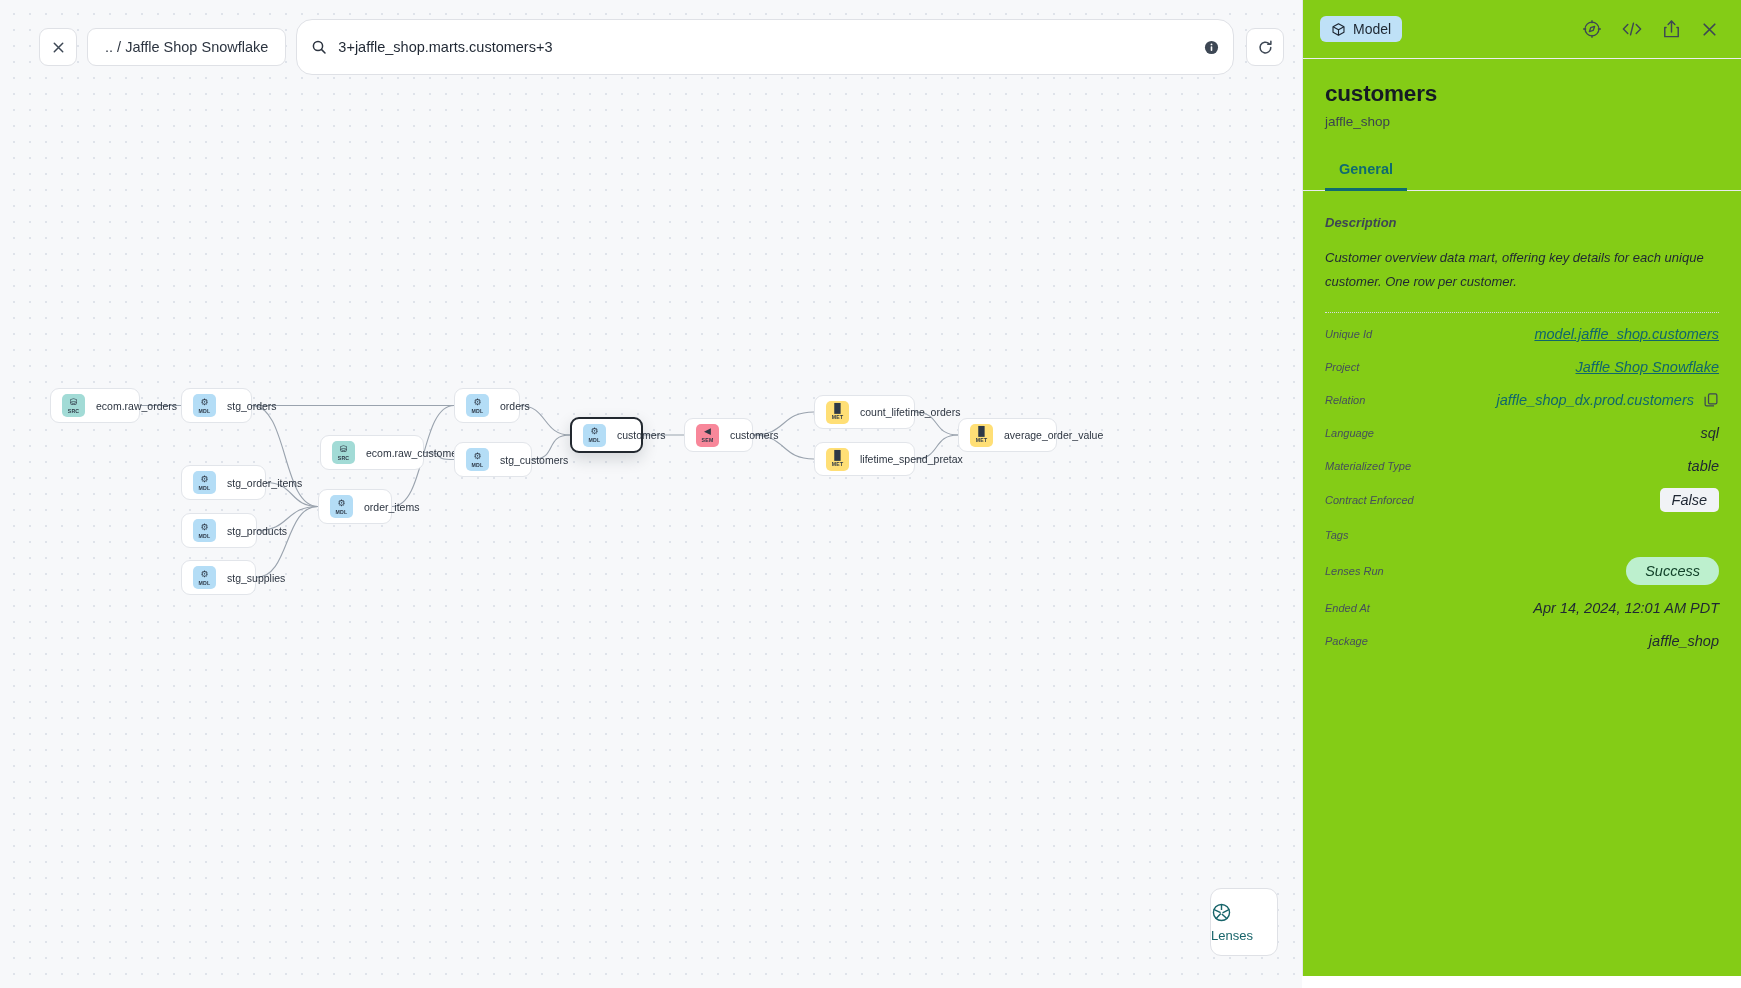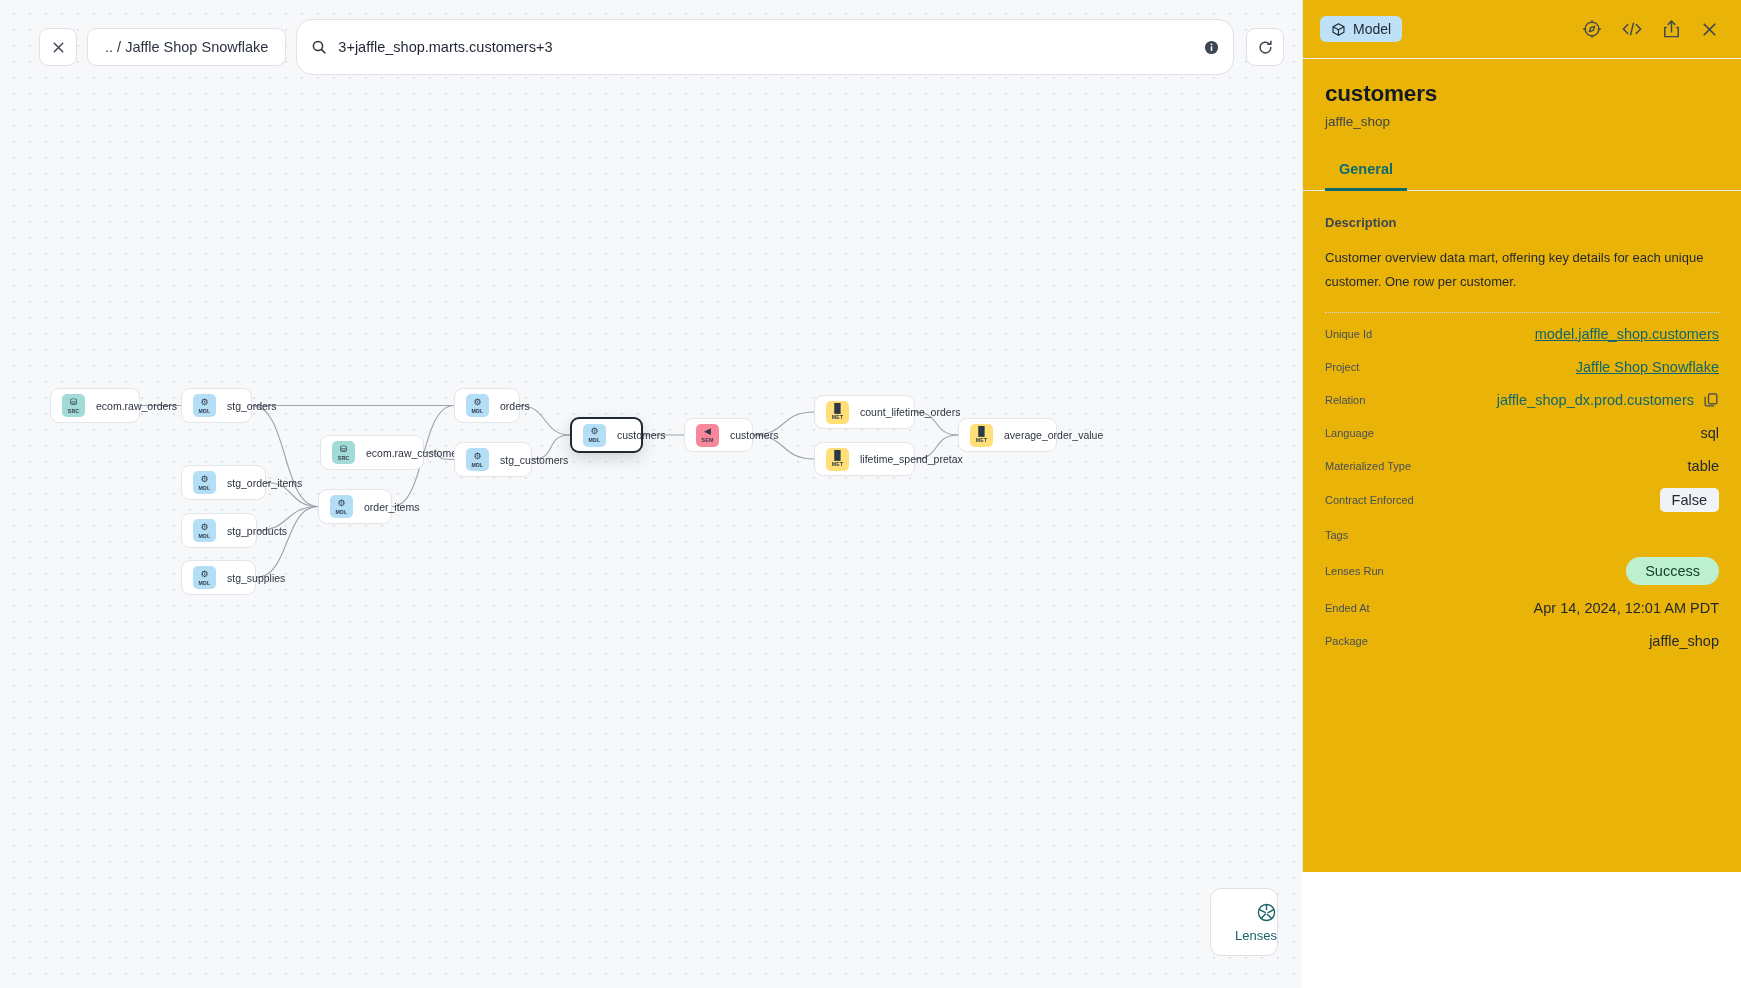--- a/index.html
+++ b/index.html
@@ -84,29 +84,29 @@
   .badge.src { background: #a2dbd6; }
   .badge.mdl { background: #b4ddf6; }
   .badge.sem { background: #f8879a; }
   .badge.met { background: #ffdf76; }
 
   
   .lenses {
     position: absolute; right: 24px; bottom: 32px;
     width: 68px; height: 68px;
     background: #fff; border: 1px solid #dfe1e6; border-radius: 11px;
-    display: flex; flex-direction: column; align-items: flex-end; justify-content: center;
+    display: flex; flex-direction: column; align-items: flex-start; justify-content: center;
     gap: 5px; cursor: pointer; z-index: 6;
   }
   .lenses .lb { font-size: 13px; color: #17646a; }
 
   
   .panel {
-    width: 439px; height: 872px; flex: none;
-    background: #eab308; border-left: 1px solid #e6e8ec;
+    width: 439px; height: 976px; flex: none;
+    background: #84cc16; border-left: 1px solid #e6e8ec;
     display: flex; flex-direction: column;
   }
   .panel-top {
     height: 59px; flex: none;
     display: flex; align-items: center; padding: 0 22px 0 17px;
     border-bottom: 1px solid #ebedf1;
   }
   .model-pill {
     display: inline-flex; align-items: center; gap: 7px;
     background: #bfe1f7; color: #1d2631;
@@ -120,21 +120,21 @@
   .panel-title { font-size: 22.5px; font-weight: 700; color: #151b24; letter-spacing: -.2px; }
   .panel-sub { font-size: 13.5px; color: #3b444f; margin-top: 7px; }
 
   .tabs { display: flex; padding: 0 22px; margin-top: 26px; border-bottom: 1px solid #e8eaee; }
   .tab {
     font-size: 14.5px; color: #0f6b70; font-weight: 600;
     padding: 6px 14px 11px 14px; cursor: pointer;
     border-bottom: 3px solid #0f6b70; margin-bottom: -1px;
   }
 
-  .panel-body { padding: 24px 22px 0 22px; overflow-y: auto; flex: 1; }
+  .panel-body { padding: 24px 22px 0 22px; overflow-y: auto; flex: 1; font-style: italic; }
   .sec-label { font-size: 13px; font-weight: 700; color: #3d4754; }
   .desc { font-size: 13px; line-height: 24px; color: #1f2733; margin-top: 16px; }
   .divider { border-top: 1px dotted #d7dbe1; margin: 18px 0 4px 0; }
 
   .row {
     display: flex; align-items: center; justify-content: space-between;
     gap: 16px; min-height: 33px; padding: 6px 0;
   }
   .row .k { font-size: 11px; color: #454f5b; white-space: nowrap; }
   .row .v { font-size: 14.5px; color: #1f2733; text-align: right; }

